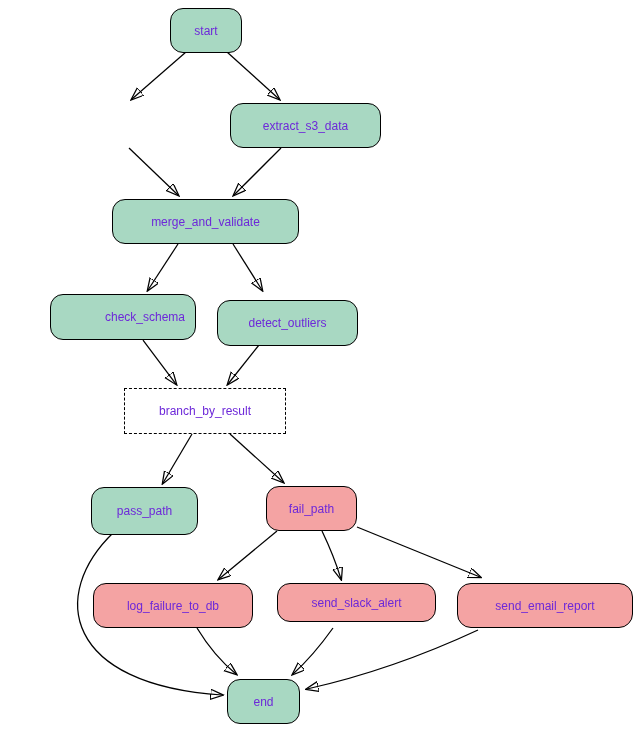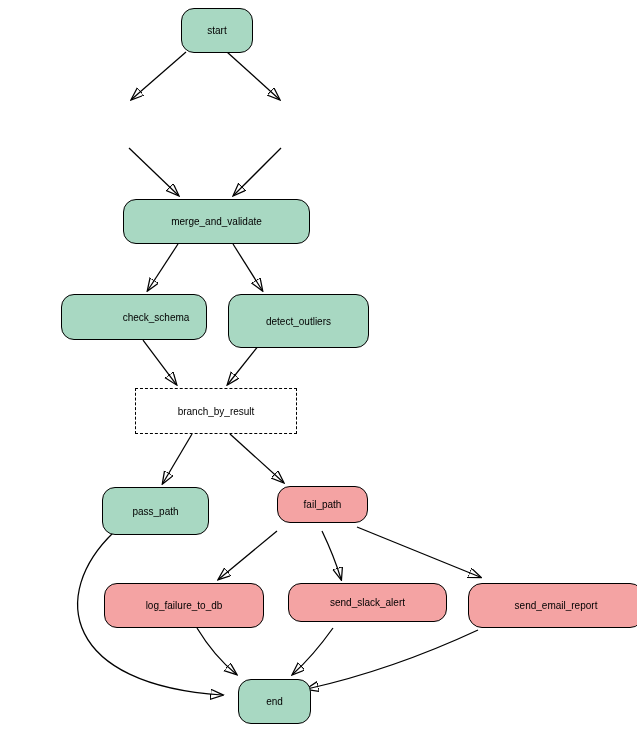--- a/index.html
+++ b/index.html
@@ -27,23 +27,22 @@
     stroke:var(--edge);
     stroke-width:1.25;
   }
   .node{
     position:absolute;
     box-sizing:border-box;
     display:flex;align-items:center;justify-content:center;
     border:1.3px solid var(--border);
     border-radius:13px;
     background:var(--success);
-    font-size:10px;color:#000000;
+    font-size:12px;color:#6d28d9;
     white-space:nowrap;
-    margin-left:11px;
   }
   .node.failure{background:var(--failure);}
   .node.branch{
     background:var(--branch);
     border:1.3px dashed var(--border);
     border-radius:0;
   }
 </style>
 </head>
 <body>
@@ -71,32 +70,33 @@
     <path d="M322,531 Q334,556 341,579" marker-end="url(#arrow)"></path>
     <path d="M357,527 L480,577" marker-end="url(#arrow)"></path>
     <path d="M197,628 Q214,656 236,674" marker-end="url(#arrow)"></path>
     <path d="M333,628 Q313,656 293,674" marker-end="url(#arrow)"></path>
     <path d="M478,630 Q392,670 307,689" marker-end="url(#arrow)"></path>
   </svg>
 
   <div class="node success" style="left:170px;top:8px;width:72px;height:45px;">start</div>
 
 
+  <div class="node success" style="left:230px;top:103px;width:151px;height:45px;">extract_s3_data</div>
 
   <div class="node success" style="left:112px;top:199px;width:187px;height:45px;">merge_and_validate</div>
 
   <div class="node success" style="left:50px;top:294px;width:146px;height:46px;padding-left:44px;">check_schema</div>
 
-  <div class="node success" style="left:217px;top:294px;width:141px;height:54px;">detect_outliers</div>
+  <div class="node success" style="left:217px;top:300px;width:141px;height:46px;">detect_outliers</div>
 
   <div class="node branch" style="left:124px;top:388px;width:162px;height:46px;">branch_by_result</div>
 
   <div class="node success" style="left:91px;top:487px;width:107px;height:48px;">pass_path</div>
 
-  <div class="node failure" style="left:266px;top:486px;width:91px;height:37px;">fail_path</div>
+  <div class="node failure" style="left:266px;top:486px;width:91px;height:45px;">fail_path</div>
 
   <div class="node failure" style="left:93px;top:583px;width:160px;height:45px;">log_failure_to_db</div>
 
   <div class="node failure" style="left:277px;top:583px;width:159px;height:39px;">send_slack_alert</div>
 
   <div class="node failure" style="left:457px;top:583px;width:176px;height:45px;border-radius:14px;">send_email_report</div>
 
   <div class="node success" style="left:227px;top:679px;width:73px;height:45px;">end</div>
 
 </div>

